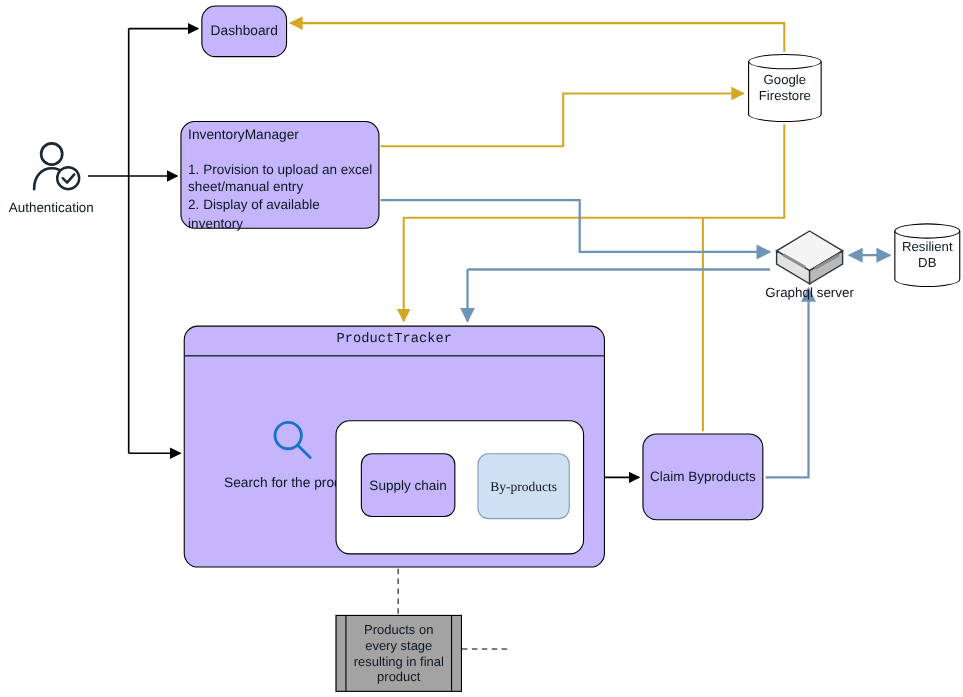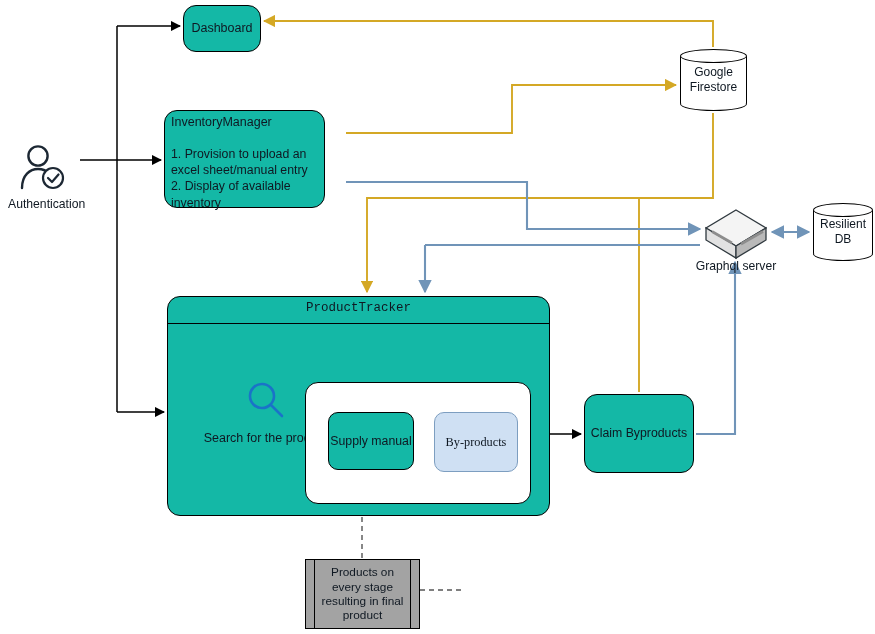--- a/index.html
+++ b/index.html
@@ -1,33 +1,33 @@
 <!DOCTYPE html>
 <html><head>
 <meta charset="utf-8">
 <title>Architecture Diagram</title>
 <style>
   html,body{margin:0;padding:0;background:#ffffff;}
   body{font-family:"Liberation Sans",sans-serif;color:#0f1822;}
   #canvas{position:relative;width:875px;height:634px;background:#ffffff;overflow:hidden;}
   #wires{position:absolute;left:0;top:0;width:875px;height:634px;}
 
-  .node{position:absolute;box-sizing:border-box;background:#14b8a6;}
+  .node{position:absolute;box-sizing:border-box;background:#c4b5fd;}
   .rr{border:1.3px solid #000;border-radius:13px;}
   .rr-sm{border:1.3px solid #000;border-radius:10px;}
 
   .lbl{position:absolute;box-sizing:border-box;display:flex;align-items:center;
        justify-content:center;text-align:center;line-height:1.22;}
 
   
   #dashboard{left:183px;top:5px;width:78px;height:47px;}
   #dashboard .lbl{inset:0;font-size:12.5px;}
 
   
-  #inventory{left:164px;top:110px;width:161px;height:98px;}
+  #inventory{left:164px;top:110px;width:181px;height:98px;}
   #inv-title{position:absolute;left:6px;top:4px;font-size:12.5px;}
   #inv-list{position:absolute;left:6px;top:35px;right:4px;font-size:12.3px;line-height:1.32;text-align:left;}
 
   
   #tracker{left:167px;top:296px;width:383px;height:220px;}
   #tracker-title{position:absolute;left:0;right:0;top:4px;text-align:center;font-size:12.5px;font-family:Liberation Mono, monospace;}
   #tracker-div{position:absolute;left:0;right:0;top:26px;height:0;border-top:1.3px solid #000;}
 
   #search-wrap{position:absolute;left:30px;top:82px;width:135px;text-align:center;}
   #search-wrap .cap{font-size:12.5px;margin-top:4px;}
@@ -60,21 +60,21 @@
   .cyl .top{position:absolute;left:0;top:0;width:100%;height:14px;box-sizing:border-box;
             border:1.6px solid #000;border-radius:50%;background:#fff;}
   .cyl .bot{position:absolute;left:0;bottom:0;width:100%;height:14px;box-sizing:border-box;
             border:1.6px solid #000;border-radius:50%;background:#fff;
             clip-path:inset(45% 0 0 0);}
   .cyl .lbl{inset:0;font-size:12px;flex-direction:column;}
   #firestore{left:680px;top:49px;width:67px;height:62px;}
   #resilientdb{left:813px;top:203px;width:60px;height:58px;}
 
   
-  #auth{position:absolute;left:8px;top:144px;width:72px;text-align:center;}
+  #auth{position:absolute;left:8px;top:128px;width:72px;text-align:right;}
   #auth .cap{font-size:12.2px;margin-top:1px;}
 
   
   #gql{position:absolute;left:703px;top:208px;width:66px;height:70px;}
   #gql .cap{position:absolute;left:-18px;right:-18px;top:51px;text-align:center;font-size:12.2px;}
 </style>
 </head>
 <body>
 
 <div id="canvas">
@@ -165,21 +165,21 @@
     <div id="search-wrap">
       <svg width="44" height="44" viewBox="0 0 44 44">
         <circle cx="18" cy="17" r="12" fill="none" stroke="#1a73c8" stroke-width="2.6"></circle>
         <path d="M27,26 L38,37" stroke="#1a73c8" stroke-width="2.6" stroke-linecap="round" fill="none"></path>
       </svg>
       <div class="cap">Search for the product</div>
     </div>
 
     <div id="inner-group">
       <div id="supply" class="node rr-sm">
-        <div class="lbl">Supply manual</div>
+        <div class="lbl">Supply chain</div>
       </div>
       <div id="byproducts">
         <div class="lbl">By-products</div>
       </div>
     </div>
   </div>
 
   <div id="claim" class="node rr">
     <div class="lbl">Claim Byproducts</div>
   </div>

